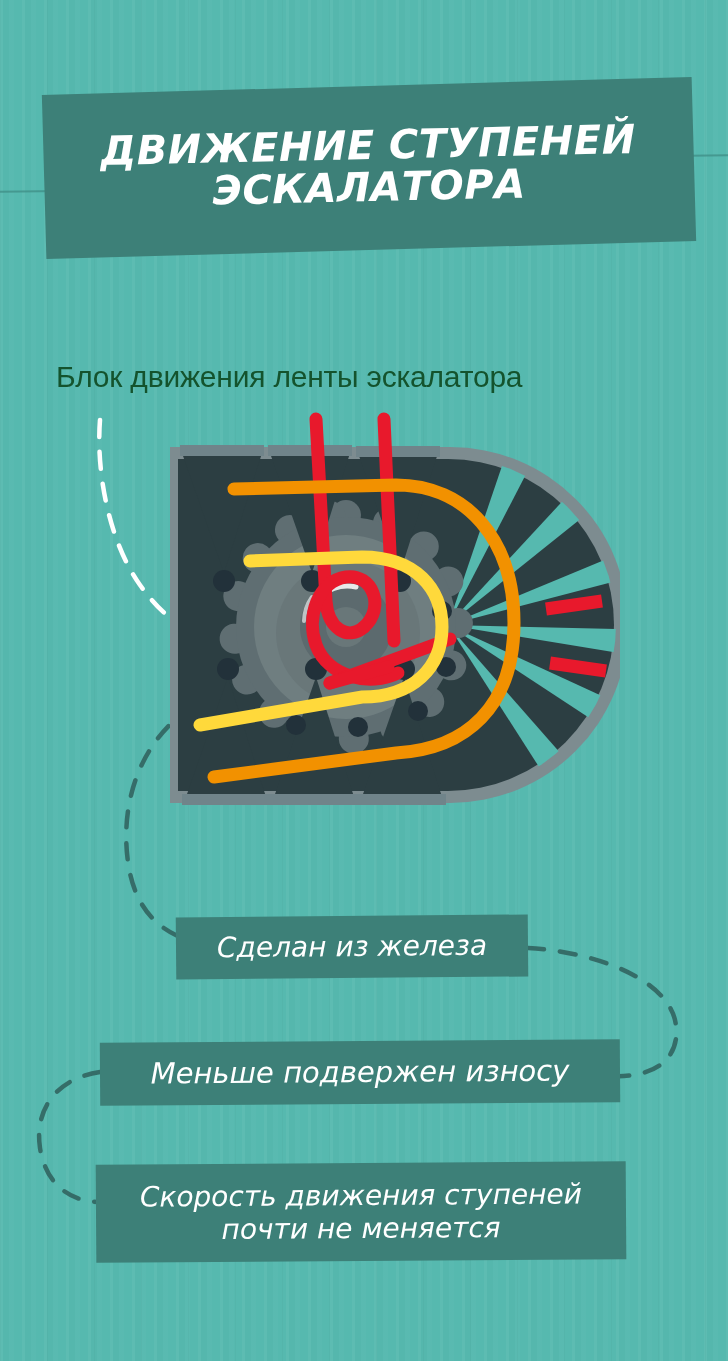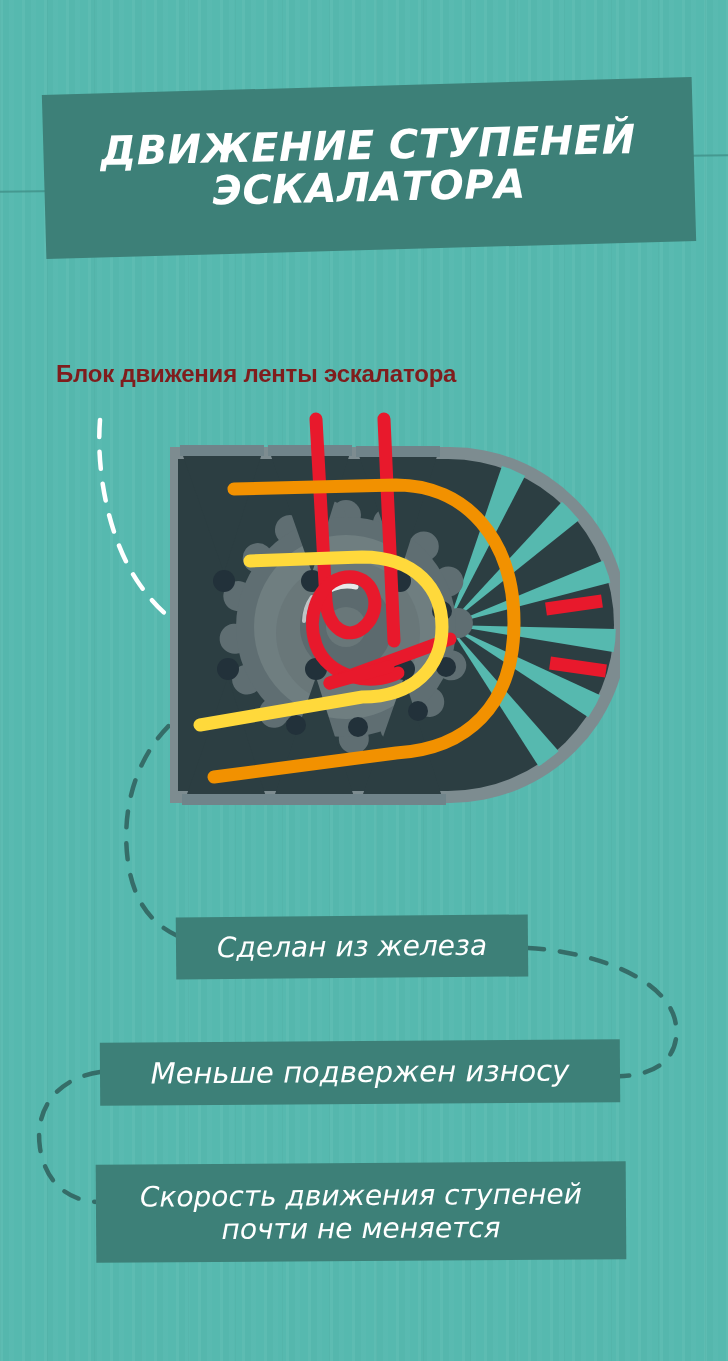--- a/index.html
+++ b/index.html
@@ -82,24 +82,24 @@
     letter-spacing: 0.5px;
     line-height: 1.05;
     white-space: nowrap;
   }
 
   
   .subtitle {
     position: absolute;
     left: 56px;
     top: 360px;
-    color: #7f1d1d;
+    color: #14532d;
     font-family: "Liberation Sans", sans-serif;
-    font-size: 24px;
-    font-weight: bold;
+    font-size: 30px;
+    font-weight: normal;
     letter-spacing: -0.2px;
     white-space: nowrap;
   }
 
   
   .illustration {
     position: absolute;
     left: 150px;
     top: 405px;
     width: 470px;

